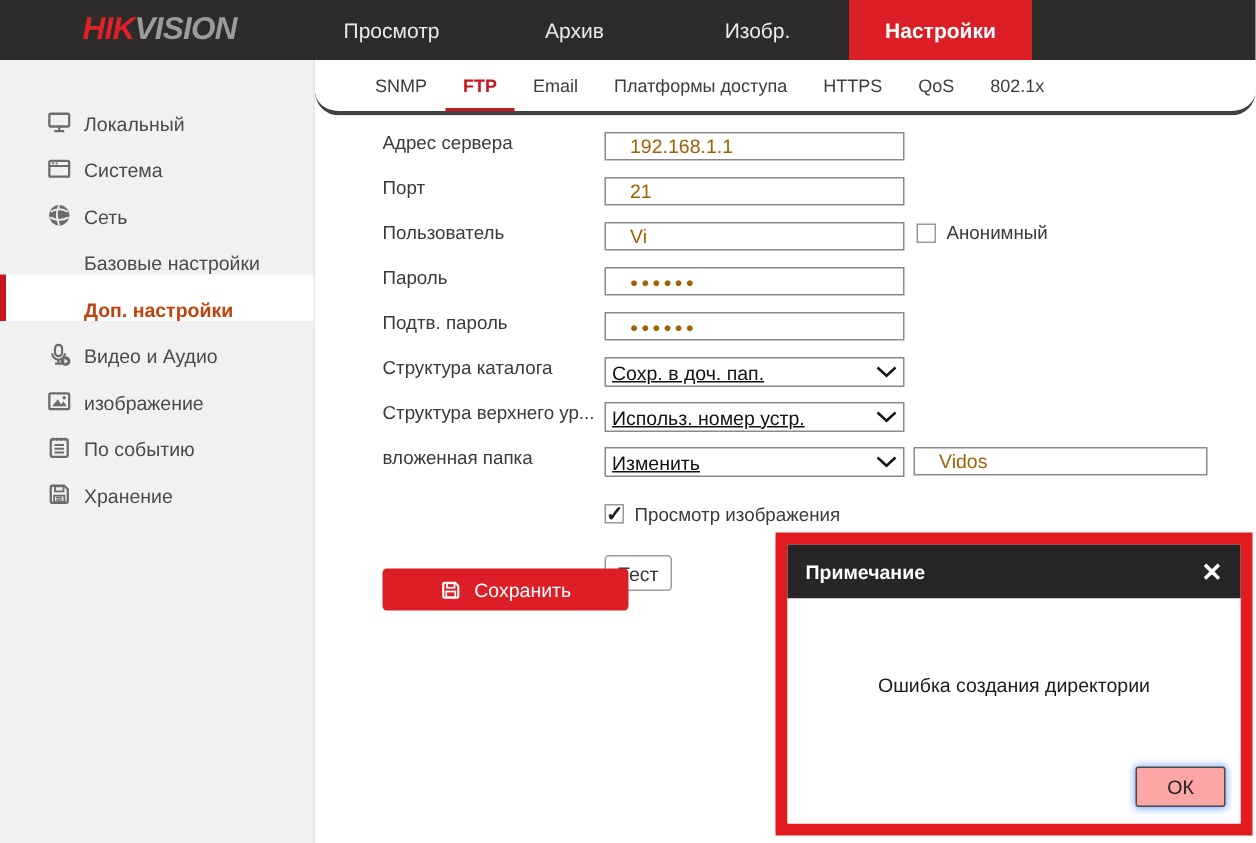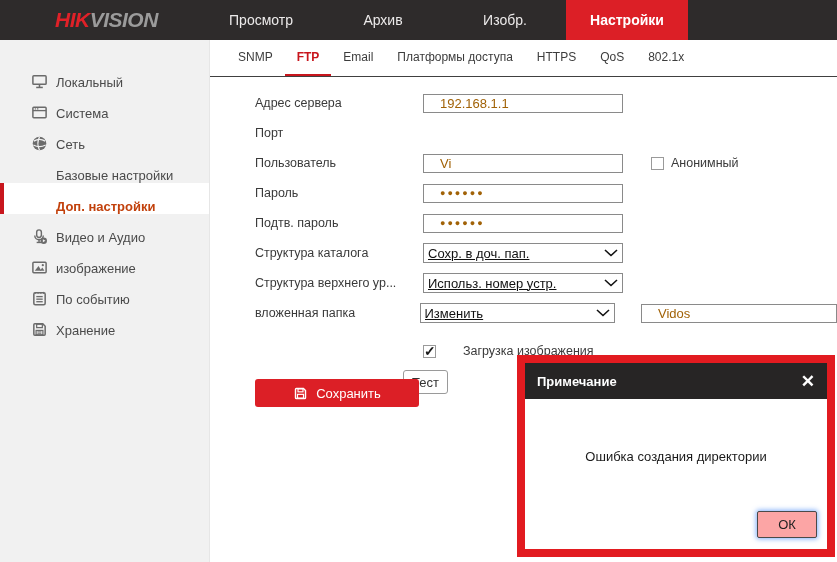--- a/index.html
+++ b/index.html
@@ -23,26 +23,26 @@
   .side-item { height:31px; display:flex; align-items:flex-end; padding-left:30px;
     font-size:13px; color:#4a4a4a; cursor:pointer; }
   .side-item .ic { width:18px; height:18px; margin-right:8px; display:inline-flex;
     align-items:center; justify-content:center; }
   .side-item.sub { padding-left:56px; }
   .side-item.active { background:#fff; border-left:4px solid #c8161d; padding-left:52px;
     color:#c2410c; font-weight:bold; }
 
   
   .main { position:absolute; left:210px; top:40px; width:627px; height:522px; background:#fff; }
-  .tabbar { height:37px; border-bottom:1px solid #404040; display:flex; padding-left:16px; }
+  .tabbar { height:37px; border-bottom:3px solid #404040; display:flex; padding-left:28px;border-radius:16px; }
   .tab { padding:0 12px; line-height:35px; font-size:12px; color:#3c3c3c; cursor:pointer; }
   .tab.active { color:#c8161d; font-weight:bold; border-bottom:2px solid #c8161d; }
 
   .form { position:absolute; left:0; top:48px; width:627px; }
-  .frow { height:30px; display:flex; align-items:center;gap:20px; }
+  .frow { height:30px; display:flex; align-items:flex-start; }
   .flabel { margin-left:45px; width:148px; font-size:12.5px; color:#3a3a3a; }
   .tinput { width:200px; height:19px; border:1px solid #8a8a8a; font-size:13px;
     padding:0 16px; color:#a16207; font-family:Liberation Sans, sans-serif; background:#fff; }
   .tinput.pw { font-size:9px; letter-spacing:2px; font-weight:bold; }
   .selectbox { width:200px; height:20px; border:1px solid #8a8a8a; background:#fff;
     display:flex; align-items:center; padding:0 4px; font-size:13px; color:#111; cursor:pointer;text-decoration:underline; }
   .selectbox .stext { flex:1; overflow:hidden; white-space:nowrap; }
   .selectbox svg { flex:none; }
   .extra-input { width:196px; margin-left:6px; }
   .cbx { width:13px; height:13px; border:1px solid #9a9a9a; background:#fff; display:inline-block;
@@ -193,20 +193,21 @@
     <div class="tab">802.1x</div>
   </div>
 
   <div class="form">
     <div class="frow">
       <span class="flabel">Адрес сервера</span>
       <input class="tinput" type="text" value="192.168.1.1" style="">
     </div>
     <div class="frow">
       <span class="flabel">Порт</span>
+      <input class="tinput" type="text" value="21" style="">
     </div>
     <div class="frow">
       <span class="flabel">Пользователь</span>
       <input class="tinput" type="text" value="Vi" style="">
       <span class="after-input">
         <span class="cbx"></span>
         <span class="cbx-label">Анонимный</span>
       </span>
     </div>
     <div class="frow">
@@ -241,21 +242,21 @@
         <span class="stext">Изменить</span>
         <svg width="14" height="8" viewBox="0 0 14 8">
             <path d="M1 1 L7 6.5 L13 1" stroke="#111" stroke-width="1.6" fill="none"></path>
           </svg>
       </div>
       <input class="tinput extra-input" type="text" value="Vidos" style="">
     </div>
     <div class="frow" style="margin-top:8px;">
       <span class="flabel"></span>
       <span class="cbx checked"></span>
-      <span class="cbx-label">Загрузка изображения</span>
+      <span class="cbx-label">Просмотр изображения</span>
     </div>
     <button class="test-btn">Тест</button>
   </div>
 
   <button class="save-btn">
     <svg width="15" height="15" viewBox="0 0 18 18">
         <path d="M3 4 a1 1 0 0 1 1-1 H12.5 L15 5.5 V14 a1 1 0 0 1 -1 1 H4 a1 1 0 0 1 -1-1 Z" fill="none" stroke="#fff" stroke-width="1.7"></path>
         <rect x="6" y="3.4" width="6" height="3.6" fill="none" stroke="#fff" stroke-width="1.4"></rect>
         <rect x="5.4" y="10" width="7.2" height="4.6" fill="none" stroke="#fff" stroke-width="1.4"></rect>
       </svg>

